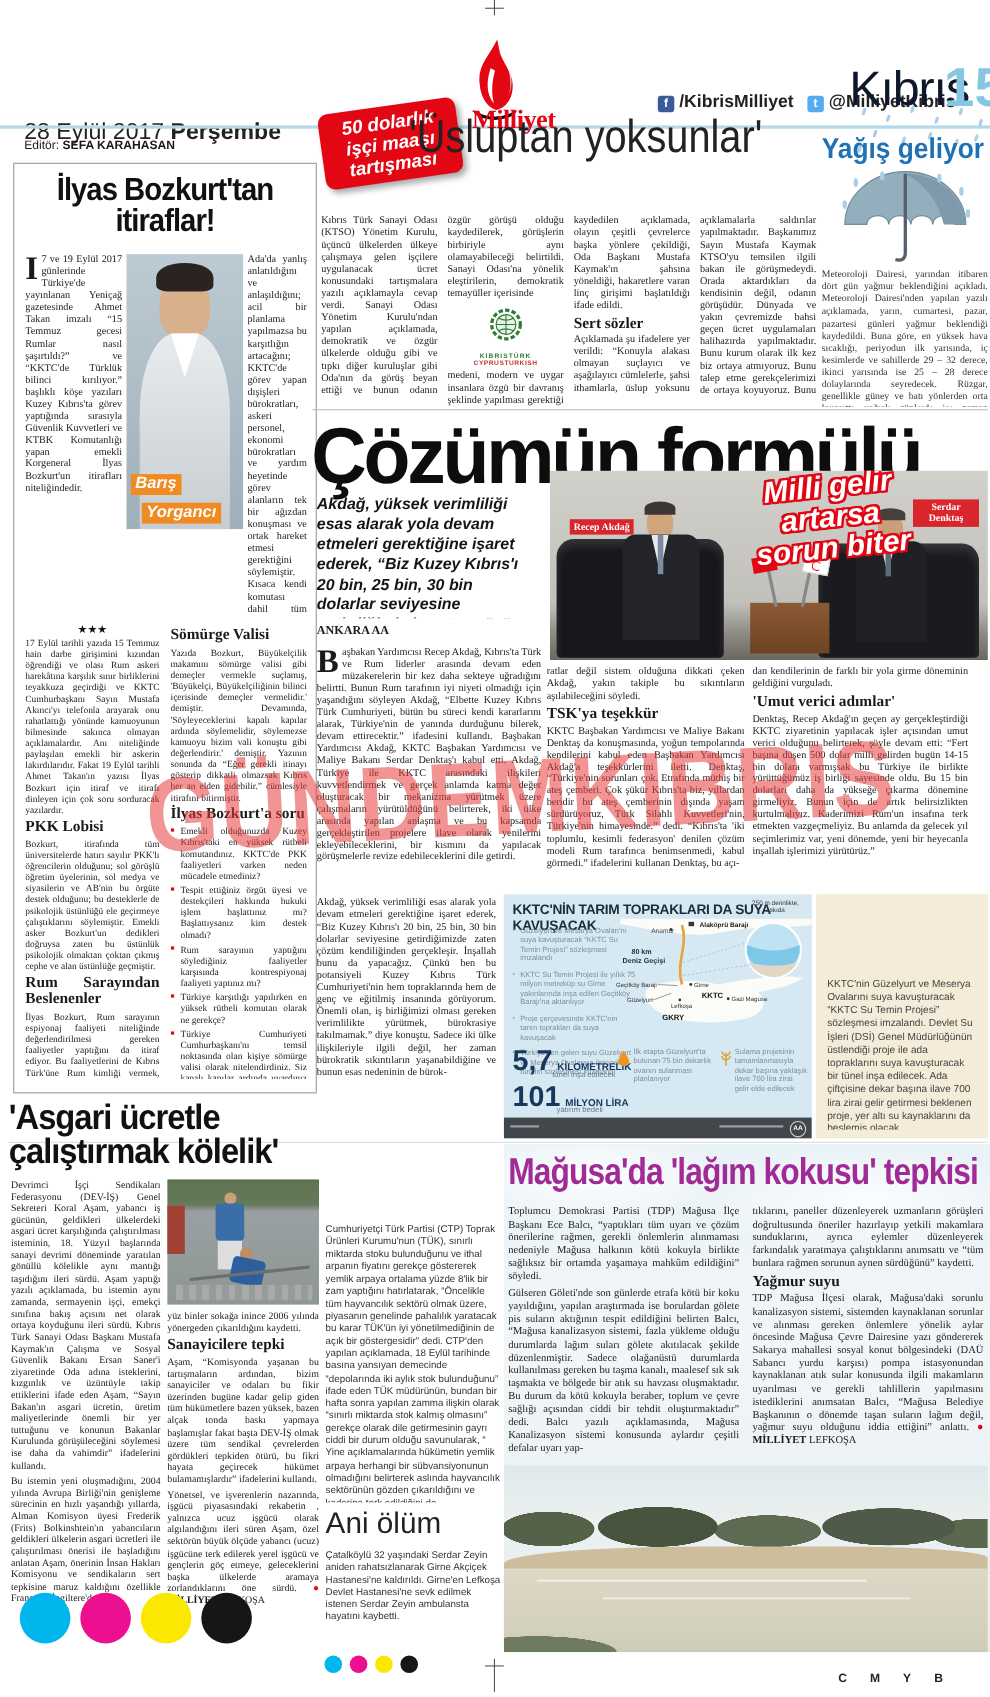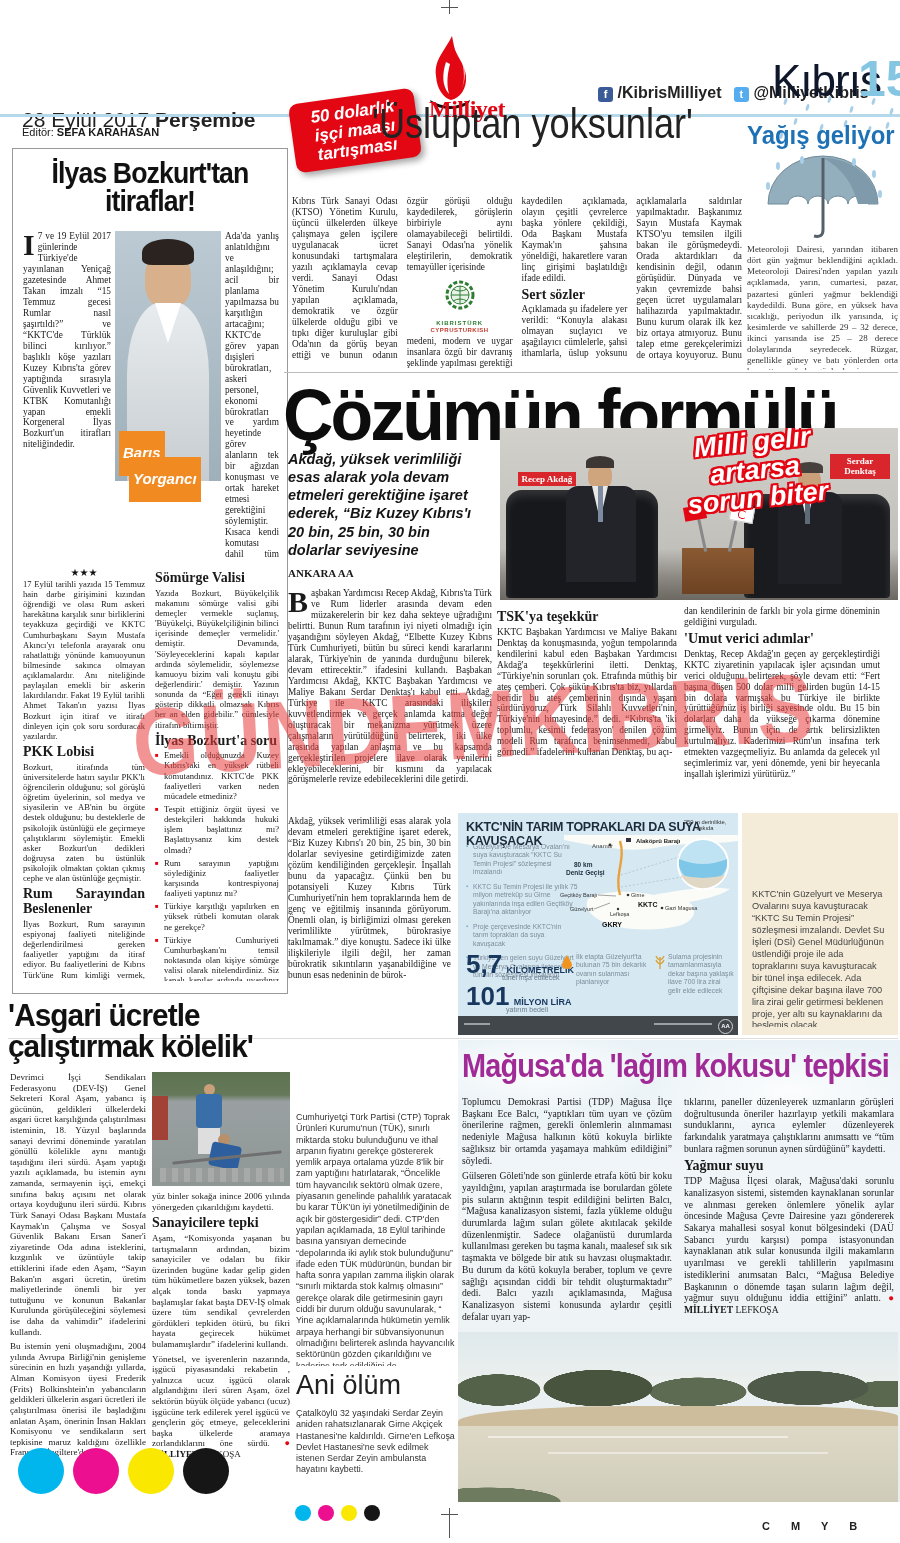--- a/index.html
+++ b/index.html
@@ -24,21 +24,21 @@
   .subhead{font-weight:bold;font-size:14px;margin:4px 0 2px 0;line-height:1.05;}
   .src{font-weight:bold;} .reddot{color:#e30613;}
   .dropcap{float:left;font-size:30px;line-height:0.78;font-weight:bold;padding:2px 3px 0 0;}
   p{margin:0 0 4px 0;}
   
   .lbox{border:1px solid #999;}
   .bigtitle{font-weight:bold;letter-spacing:-1px;line-height:0.98;color:#111;}
   .bullet{position:relative;padding-left:9px;margin-bottom:3px;}
   .bullet::before{content:"■";color:#e30613;font-size:6px;position:absolute;left:0;top:2px;}
   .namechip{background:#f08a21;color:#fff;font-weight:bold;font-style:italic;
-            font-family:"Liberation Sans",sans-serif;padding:13px 4px;line-height:1.25;}
+            font-family:"Liberation Sans",sans-serif;padding:0 4px;line-height:1.25;}
   
   .badge{background:#e30613;color:#fff;font-weight:bold;font-style:italic;text-align:center;
          border-radius:9px;transform:rotate(-8deg);box-shadow:3px 4px 6px rgba(0,0,0,.35);
          font-size:17px;line-height:1.12;padding:6px 4px;}
   
   .cols4{column-count:4;column-gap:9px;}
   .cols2{column-count:2;column-gap:12px;}
   
   .photochip{background:#d8262c;color:#fff;font-weight:bold;text-align:center;
              font-size:9px;line-height:1.15;padding:2px 3px;}
@@ -239,20 +239,21 @@
       <div>artarsa</div>
       <div>sorun biter</div>
     </div>
   </div>
 
   <div class="abs body-s jt clip" style="left:288px;top:588px;width:204px;height:224px">
     <span class="dropcap">B</span>
     <span>aşbakan Yardımcısı Recep Akdağ, Kıbrıs'ta Türk ve Rum liderler arasında devam eden müzakerelerin bir kez daha sekteye uğradığını belirtti. Bunun Rum tarafının iyi niyeti olmadığı için yaşandığını söyleyen Akdağ, “Elbette Kuzey Kıbrıs Türk Cumhuriyeti, bütün bu süreci kendi kararlarını alarak, Türkiye'nin de yanında durduğunu bilerek, devam ettirecektir.” ifadesini kullandı. Başbakan Yardımcısı Akdağ, KKTC Başbakan Yardımcısı ve Maliye Bakanı Serdar Denktaş'ı kabul etti. Akdağ, Türkiye ile KKTC arasındaki ilişkileri kuvvetlendirmek ve gerçek anlamda katma değer oluşturacak bir mekanizma yürütmek üzere çalışmaların yürütüldüğünü belirterek, iki ülke arasında yapılan anlaşma ve bu kapsamda gerçekleştirilen projelere ilave olarak yenilerini ekleyebileceklerini, bir kısmını da yapılacak görüşmelerle revize edebileceklerini dile getirdi.</span>
   </div>
   <div class="abs body-s jt clip" style="left:497px;top:606px;width:180px;height:206px">
+    <p>ratlar değil sistem olduğuna dikkati çeken Akdağ, yakın takiple bu sıkıntıların aşılabileceğini söyledi.</p>
     <div class="subhead">TSK'ya teşekkür</div>
     <p>KKTC Başbakan Yardımcısı ve Maliye Bakanı Denktaş da konuşmasında, yoğun tempolarında kendilerini kabul eden Başbakan Yardımcısı Akdağ'a teşekkürlerini iletti. Denktaş, “Türkiye'nin sorunları çok. Etrafında müthiş bir ateş çemberi. Çok şükür Kıbrıs'ta biz, yıllardan beridir bu ateş çemberinin dışında yaşam sürdürüyoruz, Türk Silahlı Kuvvetleri'nin, Türkiye'nin himayesinde.” dedi. “Kıbrıs'ta 'iki toplumlu, kesimli federasyon' denilen çözüm modeli Rum tarafınca benimsenmedi, kabul görmedi.” ifadelerini kullanan Denktaş, bu açı-</p>
   </div>
   <div class="abs body-s jt clip" style="left:684px;top:606px;width:196px;height:206px">
     <p>dan kendilerinin de farklı bir yola girme döneminin geldiğini vurguladı.</p>
     <div class="subhead">'Umut verici adımlar'</div>
     <p>Denktaş, Recep Akdağ'ın geçen ay gerçekleştirdiği KKTC ziyaretinin yapılacak işler açısından umut verici olduğunu belirterek, şöyle devam etti: “Fert başına düşen 500 dolar milli gelirden bugün 14-15 bin dolara varmışsak bu Türkiye ile birlikte yürüttüğümüz iş birliği sayesinde oldu. Bu 15 bin dolarları daha da yükseğe çıkarma dönemine girmeliyiz. Bunun için de artık belirsizlikten kurtulmalıyız. Kaderimizi Rum'un insafına terk etmekten vazgeçmeliyiz. Bu anlamda da gelecek yıl seçimlerimiz var, yeni dönemde, yeni bir heyecanla inşallah işlerimizi yürütürüz.”</p>
   </div>
   <div class="abs body-s jt clip" style="left:288px;top:816px;width:163px;height:218px">Akdağ, yüksek verimliliği esas alarak yola devam etmeleri gerektiğine işaret ederek, “Biz Kuzey Kıbrıs'ı 20 bin, 25 bin, 30 bin dolarlar seviyesine getirdiğimizde zaten çözüm kendiliğinden gerçekleşir. İnşallah bunu da yapacağız. Çünkü ben bu potansiyeli Kuzey Kıbrıs Türk Cumhuriyeti'nin hem topraklarında hem de genç ve eğitilmiş insanında görüyorum. Önemli olan, iş birliğimizi olması gereken verimlilikte yürütmek, bürokrasiye takılmamak.” diye konuştu. Sadece iki ülke ilişkileriyle ilgili değil, her zaman bürokratik sıkıntıların yaşanabildiğine ve bunun esas nedeninin de bürok-</div>
 

